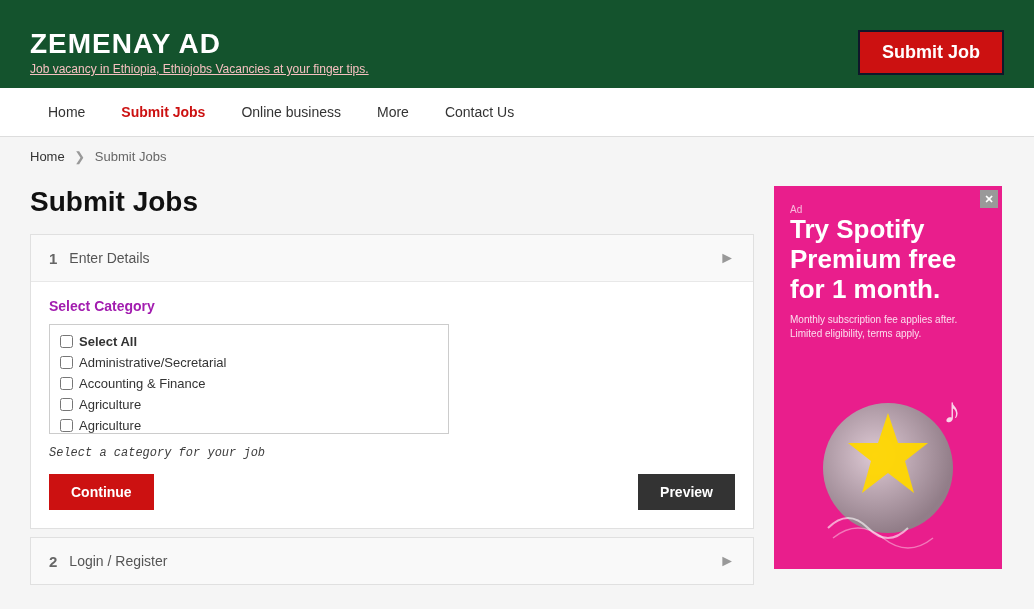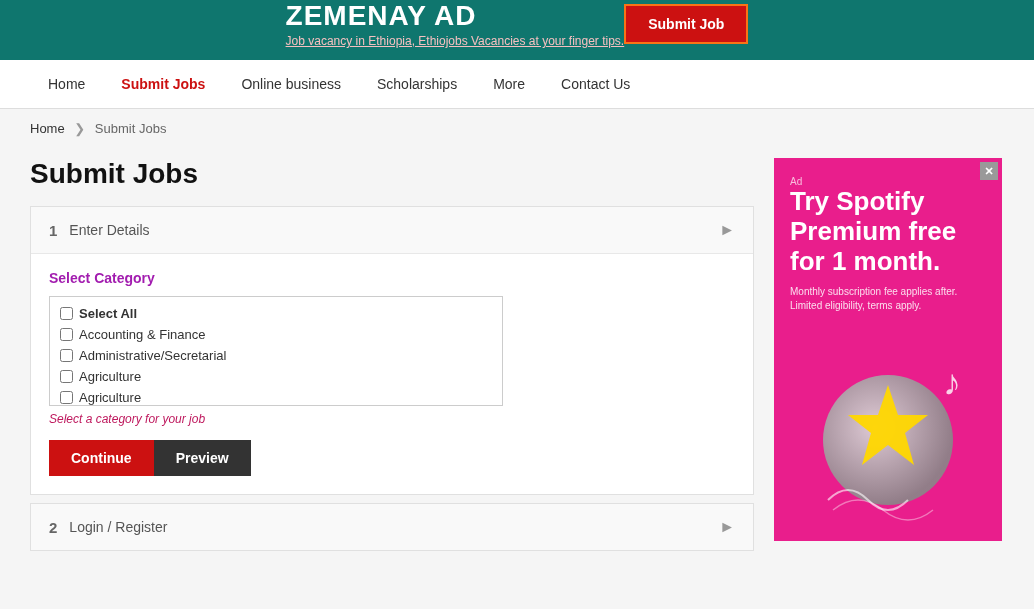--- a/index.html
+++ b/index.html
@@ -1,44 +1,44 @@
 <!DOCTYPE html>
 <html><head>
   <meta charset="utf-8">
   <style>
     * { margin: 0; padding: 0; box-sizing: border-box; }
     body { font-family: Arial, sans-serif; font-size: 14px; color: #333; background: #f5f5f5; }
 
     
     .header {
-      background-color: #0f766e;
-      padding: 0 30px 12px 30px;
-      display: flex;
-      align-items: center;
-      justify-content: center;
+      background-color: #14532d;
+      padding: 28px 30px 12px 30px;
+      display: flex;
+      align-items: center;
+      justify-content: space-between;
     }
     .header-left {}
     .site-title {
       color: #fff;
       font-size: 28px;
       font-weight: 900;
       letter-spacing: 1px;
     }
     .site-tagline {
       color: #f5c0c0;
       font-size: 12px;
       margin-top: 2px;
       text-decoration: underline;
     }
     .submit-job-btn {
       background: #cc1111;
       color: #fff;
-      border: 2px solid #f97316;
+      border: 2px solid #0f172a;
       padding: 10px 22px;
-      font-size: 14px;
+      font-size: 18px;
       cursor: pointer;
       font-weight: bold;
     }
 
     
     .nav {
       background: #fff;
       border-bottom: 1px solid #ddd;
       padding: 0 30px;
       display: flex;
@@ -123,21 +123,21 @@
     .select-category-label {
       font-size: 14px;
       font-weight: bold;
       margin-bottom: 10px;
       color: #a21caf;
     }
 
     
     .category-listbox {
       border: 1px solid #ccc;
-      width: 454px;
+      width: 400px;
       max-width: 100%;
       height: 110px;
       overflow-y: scroll;
       background: #fff;
       padding: 6px 8px;
     }
     .category-item {
       display: flex;
       align-items: center;
       gap: 6px;
@@ -153,29 +153,31 @@
     .category-item label {
       cursor: pointer;
     }
     .select-all-item {
       font-weight: bold;
     }
 
     
     .field-hint {
       font-size: 12px;
-      color: #be185d;
-      margin-top: 6px;
+      color: #404040;
+      margin-top: 12px;
       font-style: italic;
+      font-family: Liberation Mono, monospace;
     }
 
     
     .form-buttons {
       margin-top: 14px;
       display: flex;
+      justify-content: space-between;
     }
     .btn-continue {
       background: #cc1111;
       color: #fff;
       border: none;
       padding: 10px 22px;
       font-size: 14px;
       font-weight: bold;
       cursor: pointer;
     }
@@ -268,21 +270,20 @@
     <div class="site-title">ZEMENAY AD</div>
     <div class="site-tagline">Job vacancy in Ethiopia, Ethiojobs Vacancies at your finger tips.</div>
   </div>
   <button class="submit-job-btn">Submit Job</button>
 </div>
 
 <nav class="nav">
   <a class="nav-item" href="#">Home</a>
   <a class="nav-item active" href="#">Submit Jobs</a>
   <a class="nav-item" href="#">Online business</a>
-  <a class="nav-item" href="#">Scholarships</a>
   <a class="nav-item" href="#">More</a>
   <a class="nav-item" href="#">Contact Us</a>
 </nav>
 
 <div class="breadcrumb">
   <a href="#">Home</a>
   <span class="separator">❯</span>
   <span class="current">Submit Jobs</span>
 </div>
 
@@ -299,26 +300,26 @@
         <span class="step-chevron">►</span>
       </div>
       <div class="step-content">
         <div class="select-category-label">Select Category</div>
         <div class="category-listbox">
           <div class="category-item select-all-item">
             <input type="checkbox" id="cat-all" style="">
             <label for="cat-all">Select All</label>
           </div>
           <div class="category-item">
+            <input type="checkbox" id="cat-adm" style="">
+            <label for="cat-adm">Administrative/Secretarial</label>
+          </div>
+          <div class="category-item">
             <input type="checkbox" id="cat-acc" style="">
             <label for="cat-acc">Accounting &amp; Finance</label>
-          </div>
-          <div class="category-item">
-            <input type="checkbox" id="cat-adm" style="">
-            <label for="cat-adm">Administrative/Secretarial</label>
           </div>
           <div class="category-item">
             <input type="checkbox" id="cat-agr" style="">
             <label for="cat-agr">Agriculture</label>
           </div>
           <div class="category-item">
             <input type="checkbox" id="cat-arc" style="">
             <label for="cat-arc">Agriculture</label>
           </div>
 

